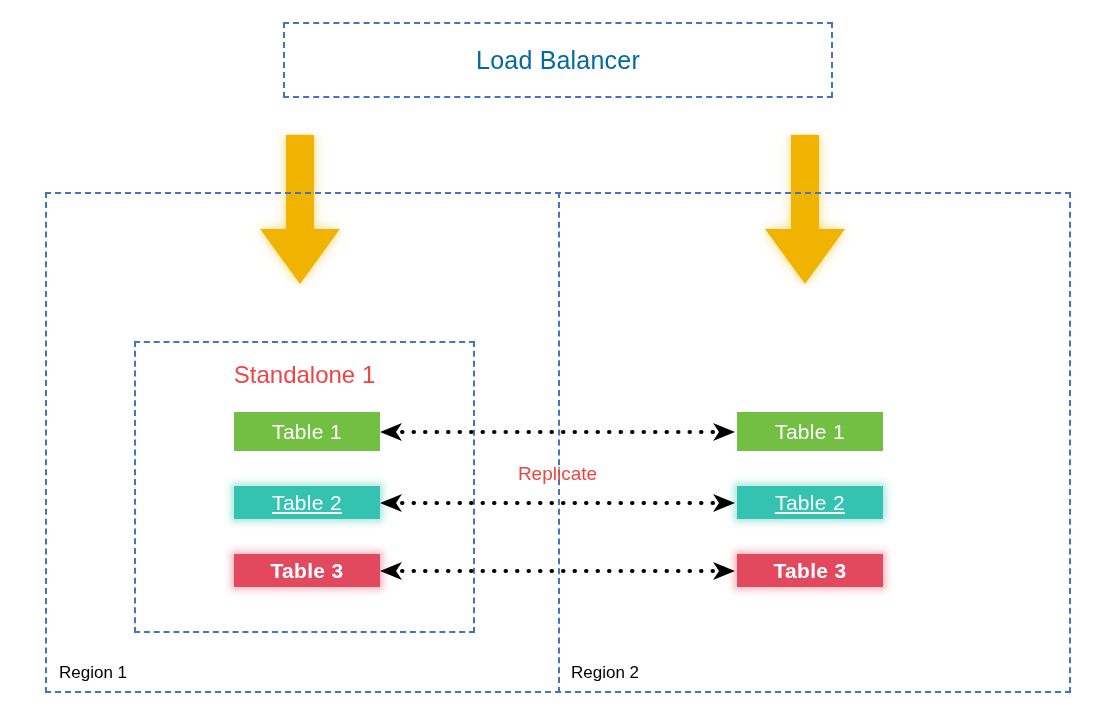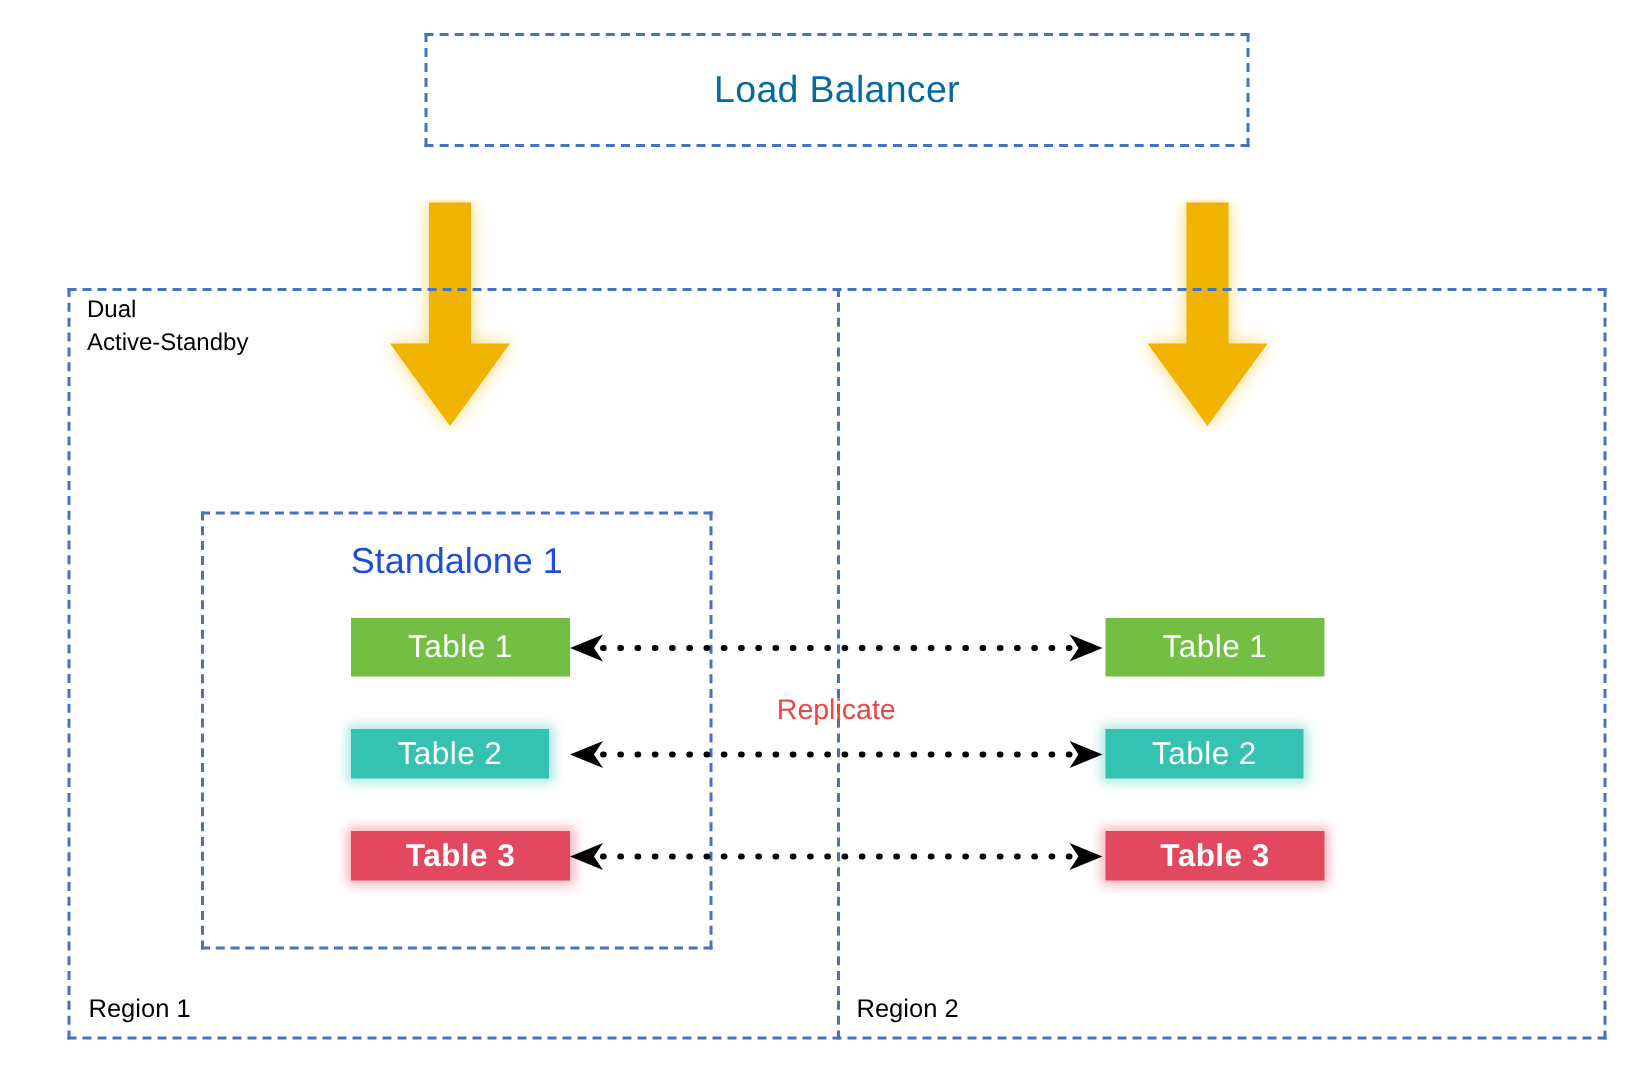--- a/index.html
+++ b/index.html
@@ -86,44 +86,45 @@
   .standalone.left  { left: 134px; }
   .standalone.right { left: 637px; }
 
   .standalone-title {
     position: absolute;
     top: 18px;
     left: 0;
     width: 100%;
     text-align: center;
     font-size: 24px;
-    color: #1d4ed8;
+    color: #ef4444;
   }
 
   
   .table-chip {
     position: absolute;
     display: flex;
     align-items: center;
     justify-content: center;
     color: #ffffff;
     font-size: 21px;
     letter-spacing: 0.3px;
     box-sizing: border-box;
   }
   .chip-t1 {
     background: #72bf44;
     width: 146px;
     height: 39px;
   }
   .chip-t2 {
     background: #33c3b0;
-    width: 132px;
+    width: 146px;
     height: 33px;
     box-shadow: 0 0 7px 3px rgba(51,195,176,0.40);
+    text-decoration: underline;
   }
   .chip-t3 {
     background: #e2485e;
     width: 146px;
     height: 33px;
     box-shadow: 0 0 7px 3px rgba(226,72,94,0.40);
     font-weight: bold;
   }
 
   
@@ -193,22 +194,20 @@
           <feDropShadow dx="0" dy="0" stdDeviation="6" flood-color="#f0b400" flood-opacity="0.55"></feDropShadow>
         </filter>
       </defs>
       <polygon points="34,2 62,2 62,96 88,96 48,151 8,96 34,96" fill="#f0b400" filter="url(#glow2)"></polygon>
     </svg>
   </div>
 
   <div class="dash-box region-outer"></div>
   <div class="region-divider"></div>
 
-  <div class="dual-label">Dual
-Active-Standby</div>
 
   <div class="region-label r1">Region 1</div>
   <div class="region-label r2">Region 2</div>
 
   <div class="dash-box standalone left">
     <div class="standalone-title">Standalone 1</div>
   </div>
 
 
   <div class="col-left">

